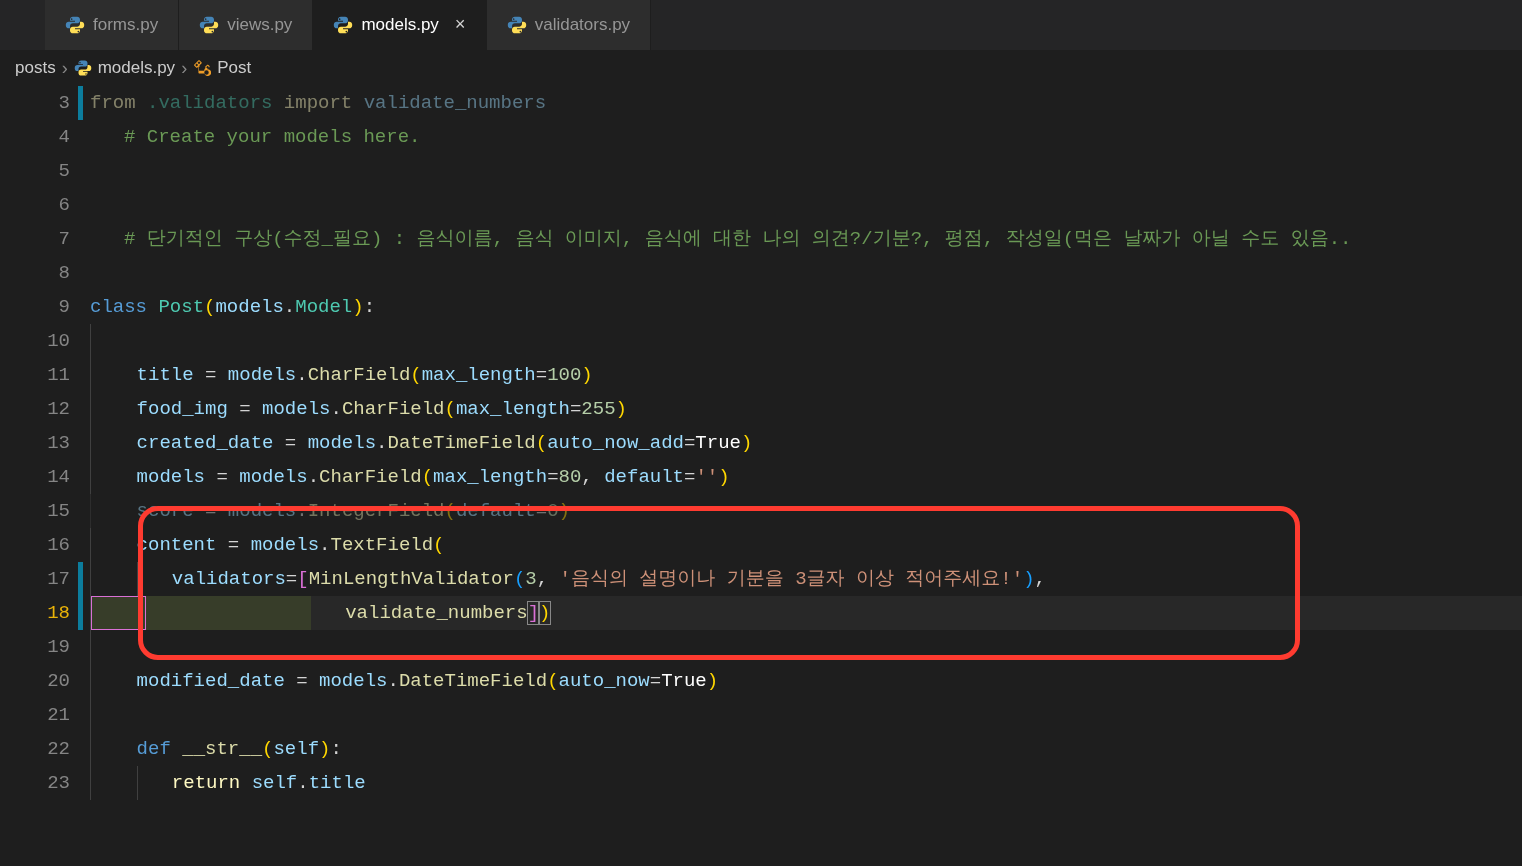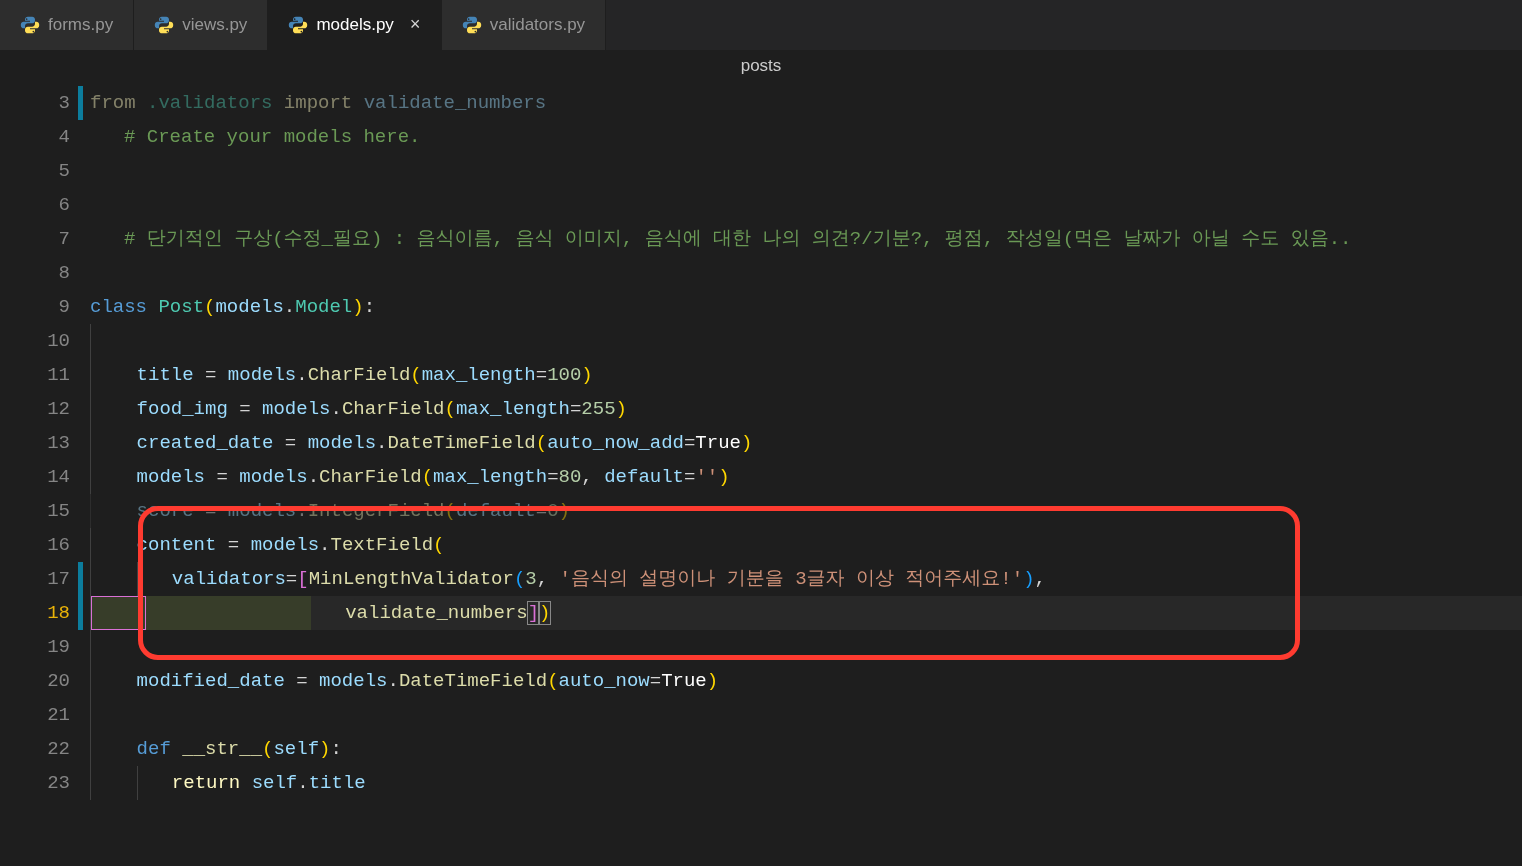--- a/index.html
+++ b/index.html
@@ -15,20 +15,21 @@
       color: #d4d4d4;
       overflow: hidden;
       width: 1522px;
       height: 866px;
     }
     
     .tabs-bar {
       display: flex;
       background: #252526;
       height: 50px;
+      padding-left: 45px;
     }
     
     .tab {
       display: flex;
       align-items: center;
       padding: 0 20px;
       height: 100%;
       background: #2d2d2d;
       border-right: 1px solid #1e1e1e;
       cursor: pointer;
@@ -66,21 +67,20 @@
     .breadcrumbs {
       display: flex;
       align-items: center;
       padding: 6px 15px;
       background: #1e1e1e;
       font-family: -apple-system, BlinkMacSystemFont, 'Segoe UI', sans-serif;
       font-size: 17px;
       color: #cccccc;
       height: 36px;
       gap: 6px;
-      flex-direction: column;
     }
     
     .breadcrumb-sep {
       color: #888;
       font-size: 18px;
     }
     
     .breadcrumb-icon {
       width: 18px;
       height: 18px;

